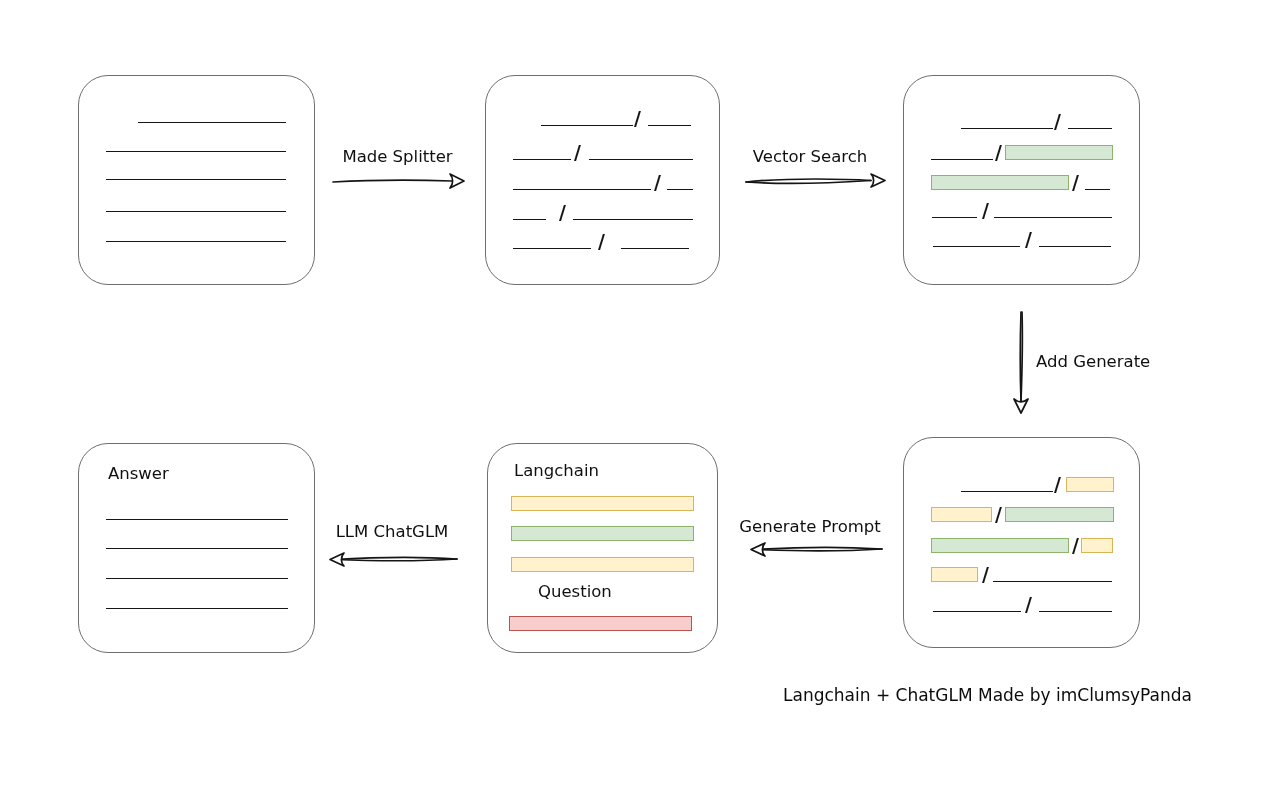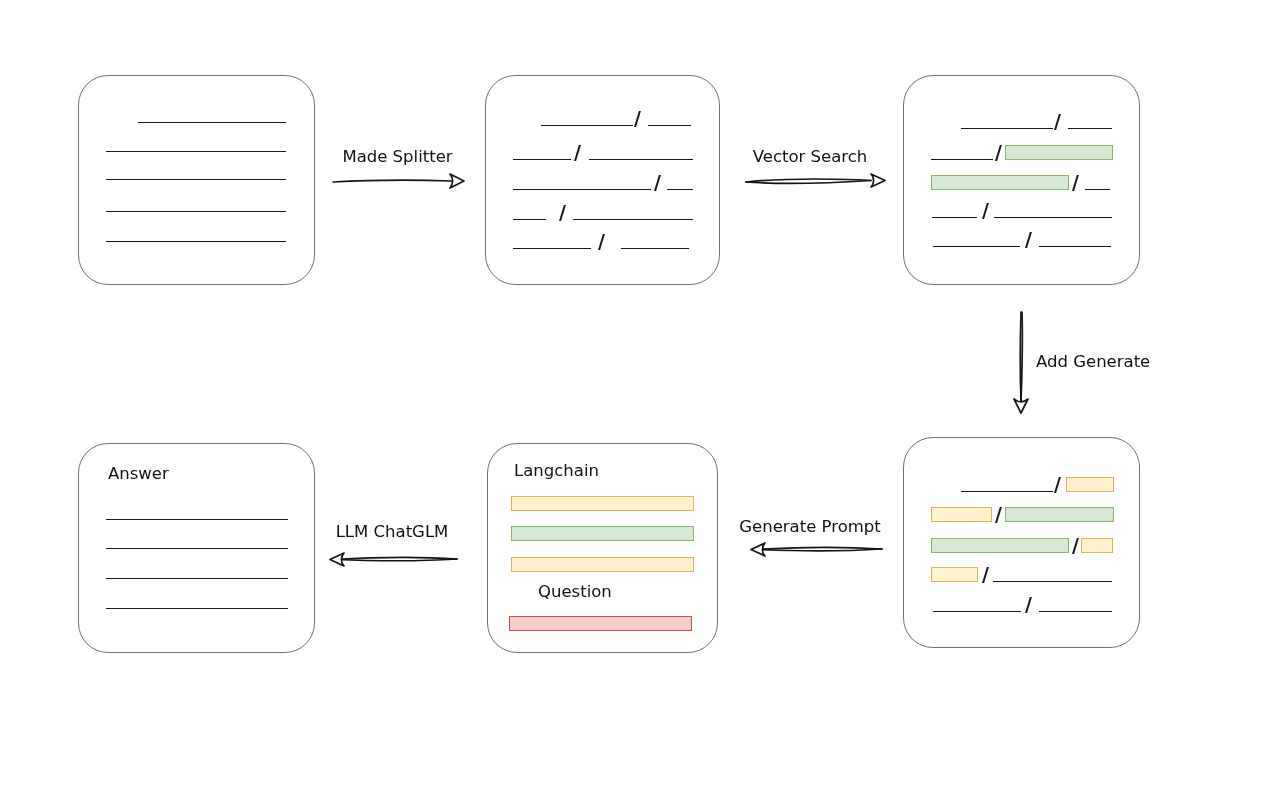--- a/index.html
+++ b/index.html
@@ -153,14 +153,15 @@
   </svg>
 
   <div class="box" style="left:78px;top:443px;width:237px;height:210px;text-decoration:underline;">
     <div class="lbl" style="left:29px;top:20px;">Answer</div>
     <i class="ln" style="left:27px;top:75px;width:182px;"></i>
     <i class="ln" style="left:27px;top:104px;width:182px;"></i>
     <i class="ln" style="left:27px;top:134px;width:182px;"></i>
     <i class="ln" style="left:27px;top:164px;width:182px;"></i>
   </div>
 
+  <div class="caption" style="left:783px;top:685px;">Langchain + ChatGLM Made by imClumsyPanda</div>
 
 </div>
 
 </body></html>

